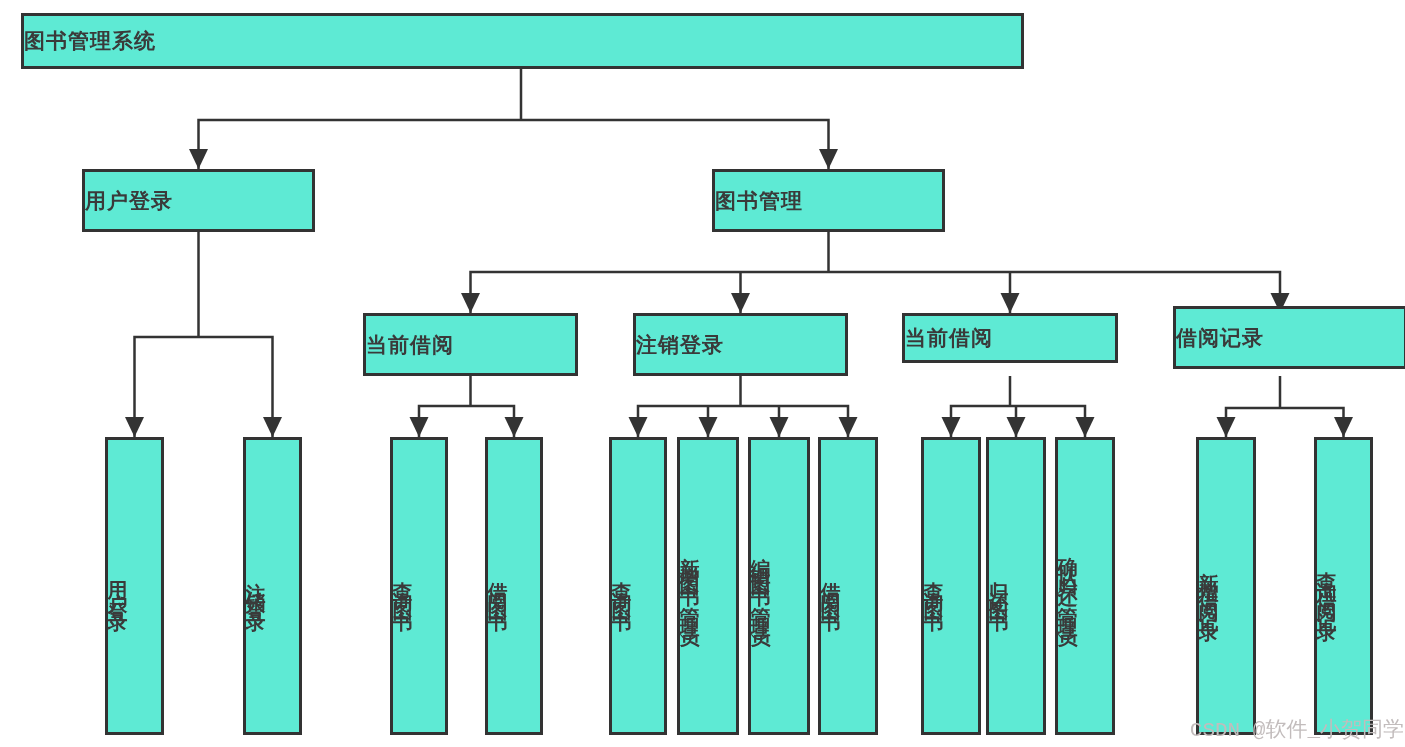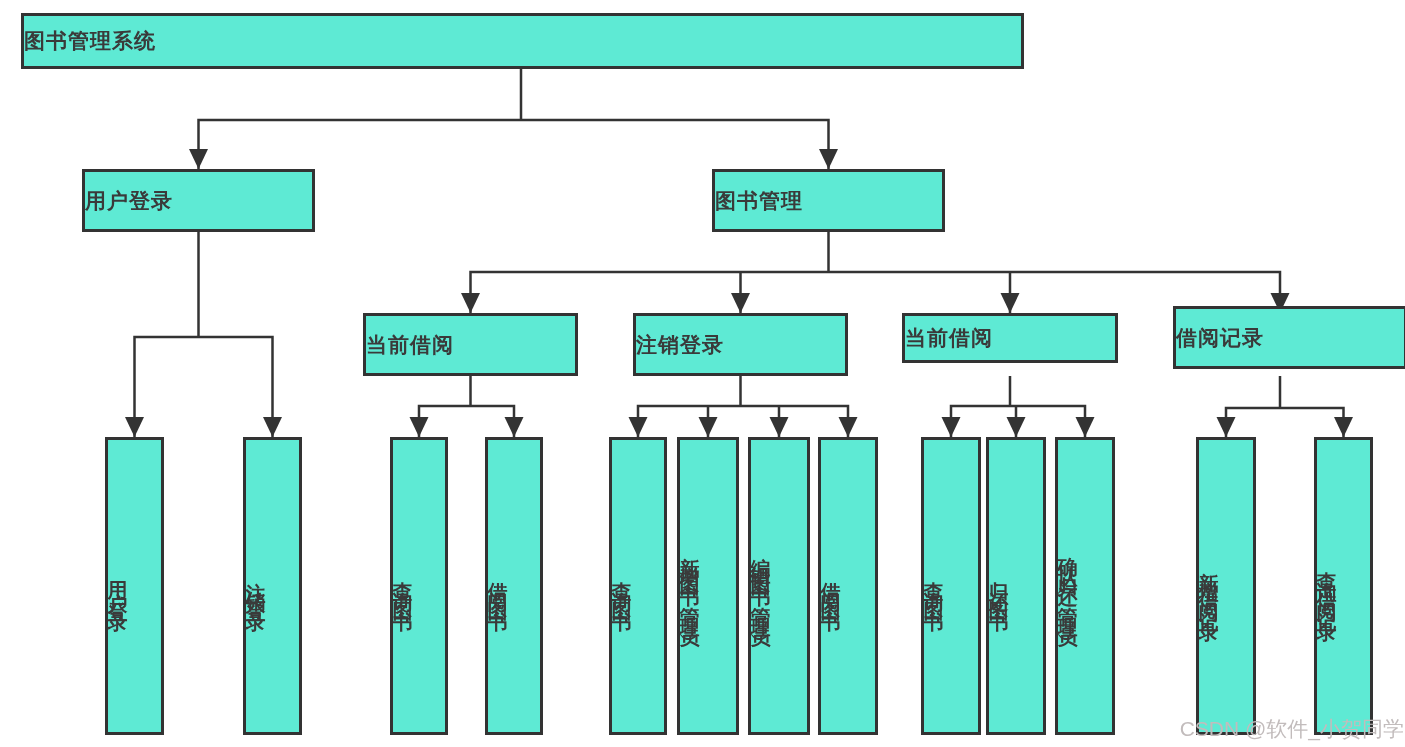--- a/index.html
+++ b/index.html
@@ -34,20 +34,21 @@
     white-space: nowrap;
   }
   .watermark {
     position: absolute;
     right: 1px;
     bottom: 4px;
     font-size: 21px;
     color: #c2bcbc;
     z-index: 5;
     white-space: nowrap;
+    font-family: Liberation Mono, monospace;
   }
 </style>
 </head>
 <body>
 
 <div class="canvas">
 
   <svg class="connectors" width="1405" height="747" viewBox="0 0 1405 747">
     <g stroke="#333333" stroke-width="2.5" fill="none">
       <g>

